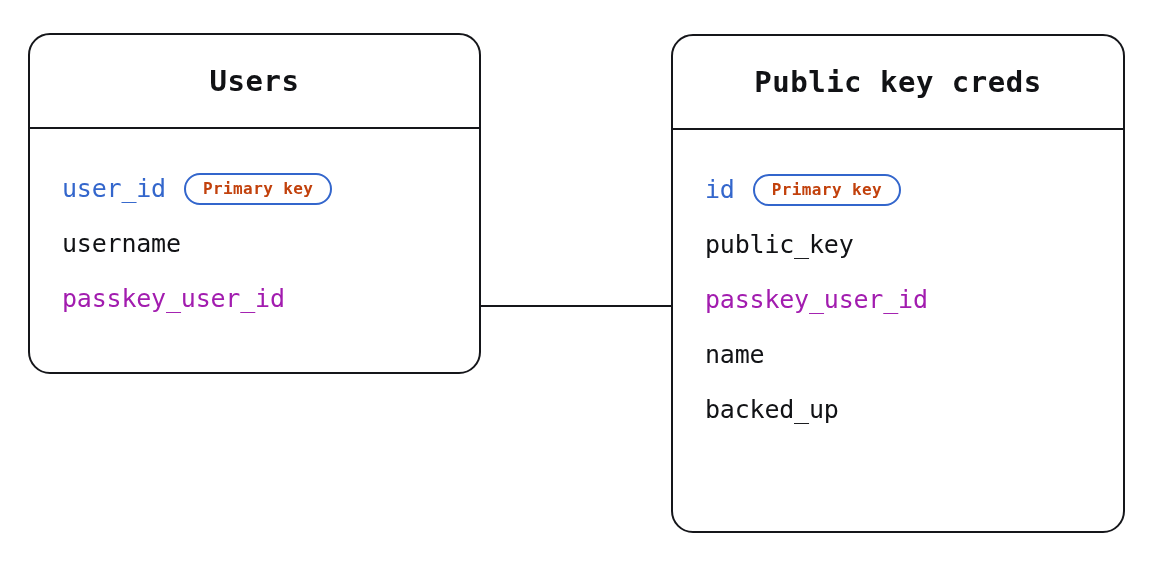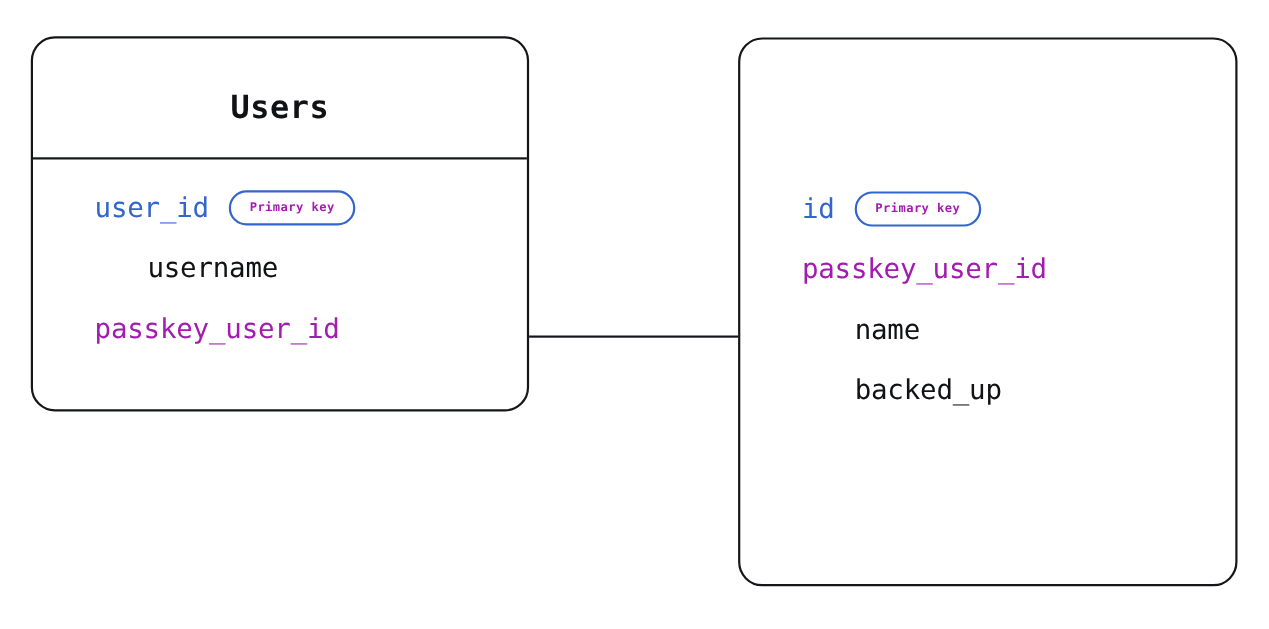--- a/index.html
+++ b/index.html
@@ -21,21 +21,21 @@
     position: absolute;
     box-sizing: border-box;
     background: #ffffff;
     border: 2px solid #15161a;
     border-radius: 22px;
   }
   .entity-header {
     position: absolute;
     left: 0;
     right: 0;
-    top: 16px;
+    top: 0;
     height: 92px;
     display: flex;
     align-items: center;
     justify-content: center;
     border-bottom: 2px solid #15161a;
   }
   .entity-title {
     font-size: 29px;
     font-weight: 700;
     letter-spacing: 0.5px;
@@ -47,45 +47,45 @@
     left: 0;
     right: 0;
     top: 92px;
     bottom: 0;
     padding-top: 34px;
   }
   .field-row {
     display: flex;
     align-items: center;
     height: 55px;
-    padding-left: 56px;
+    padding-left: 32px;
   }
   .field-name {
     font-size: 25px;
     font-weight: 400;
     color: #111215;
     white-space: nowrap;
     letter-spacing: -0.2px;
   }
   .field-name.pk   { color: #3366cc; }
   .field-name.fk   { color: #a21caf; }
-  .field-name.plain{ color: #111215; margin-left: 48px; }
+  .field-name.plain{ color: #111215; }
 
   .badge {
     margin-left: 18px;
     display: inline-flex;
     align-items: center;
     justify-content: center;
     height: 32px;
     padding: 0 17px;
     box-sizing: border-box;
     border: 2px solid #3366cc;
     border-radius: 16px;
-    color: #a21caf;
-    font-size: 11px;
+    color: #c2410c;
+    font-size: 16px;
     font-weight: 700;
     letter-spacing: 0.4px;
     white-space: nowrap;
   }
 
   
   .connector {
     position: absolute;
     background: #15161a;
     height: 2px;
@@ -108,24 +108,30 @@
         </div>
         <div class="field-row">
           <span class="field-name plain">username</span>
         </div>
         <div class="field-row">
           <span class="field-name fk">passkey_user_id</span>
         </div>
       </div>
     </div>
     <div class="entity" style="left: 671px; top: 34px; width: 454px; height: 499px;">
+      <div class="entity-header">
+        <div class="entity-title">Public key creds</div>
+      </div>
       <div class="entity-fields">
         <div class="field-row">
           <span class="field-name pk">id</span>
           <span class="badge">Primary key</span>
+        </div>
+        <div class="field-row">
+          <span class="field-name plain">public_key</span>
         </div>
         <div class="field-row">
           <span class="field-name fk">passkey_user_id</span>
         </div>
         <div class="field-row">
           <span class="field-name plain">name</span>
         </div>
         <div class="field-row">
           <span class="field-name plain">backed_up</span>
         </div>

